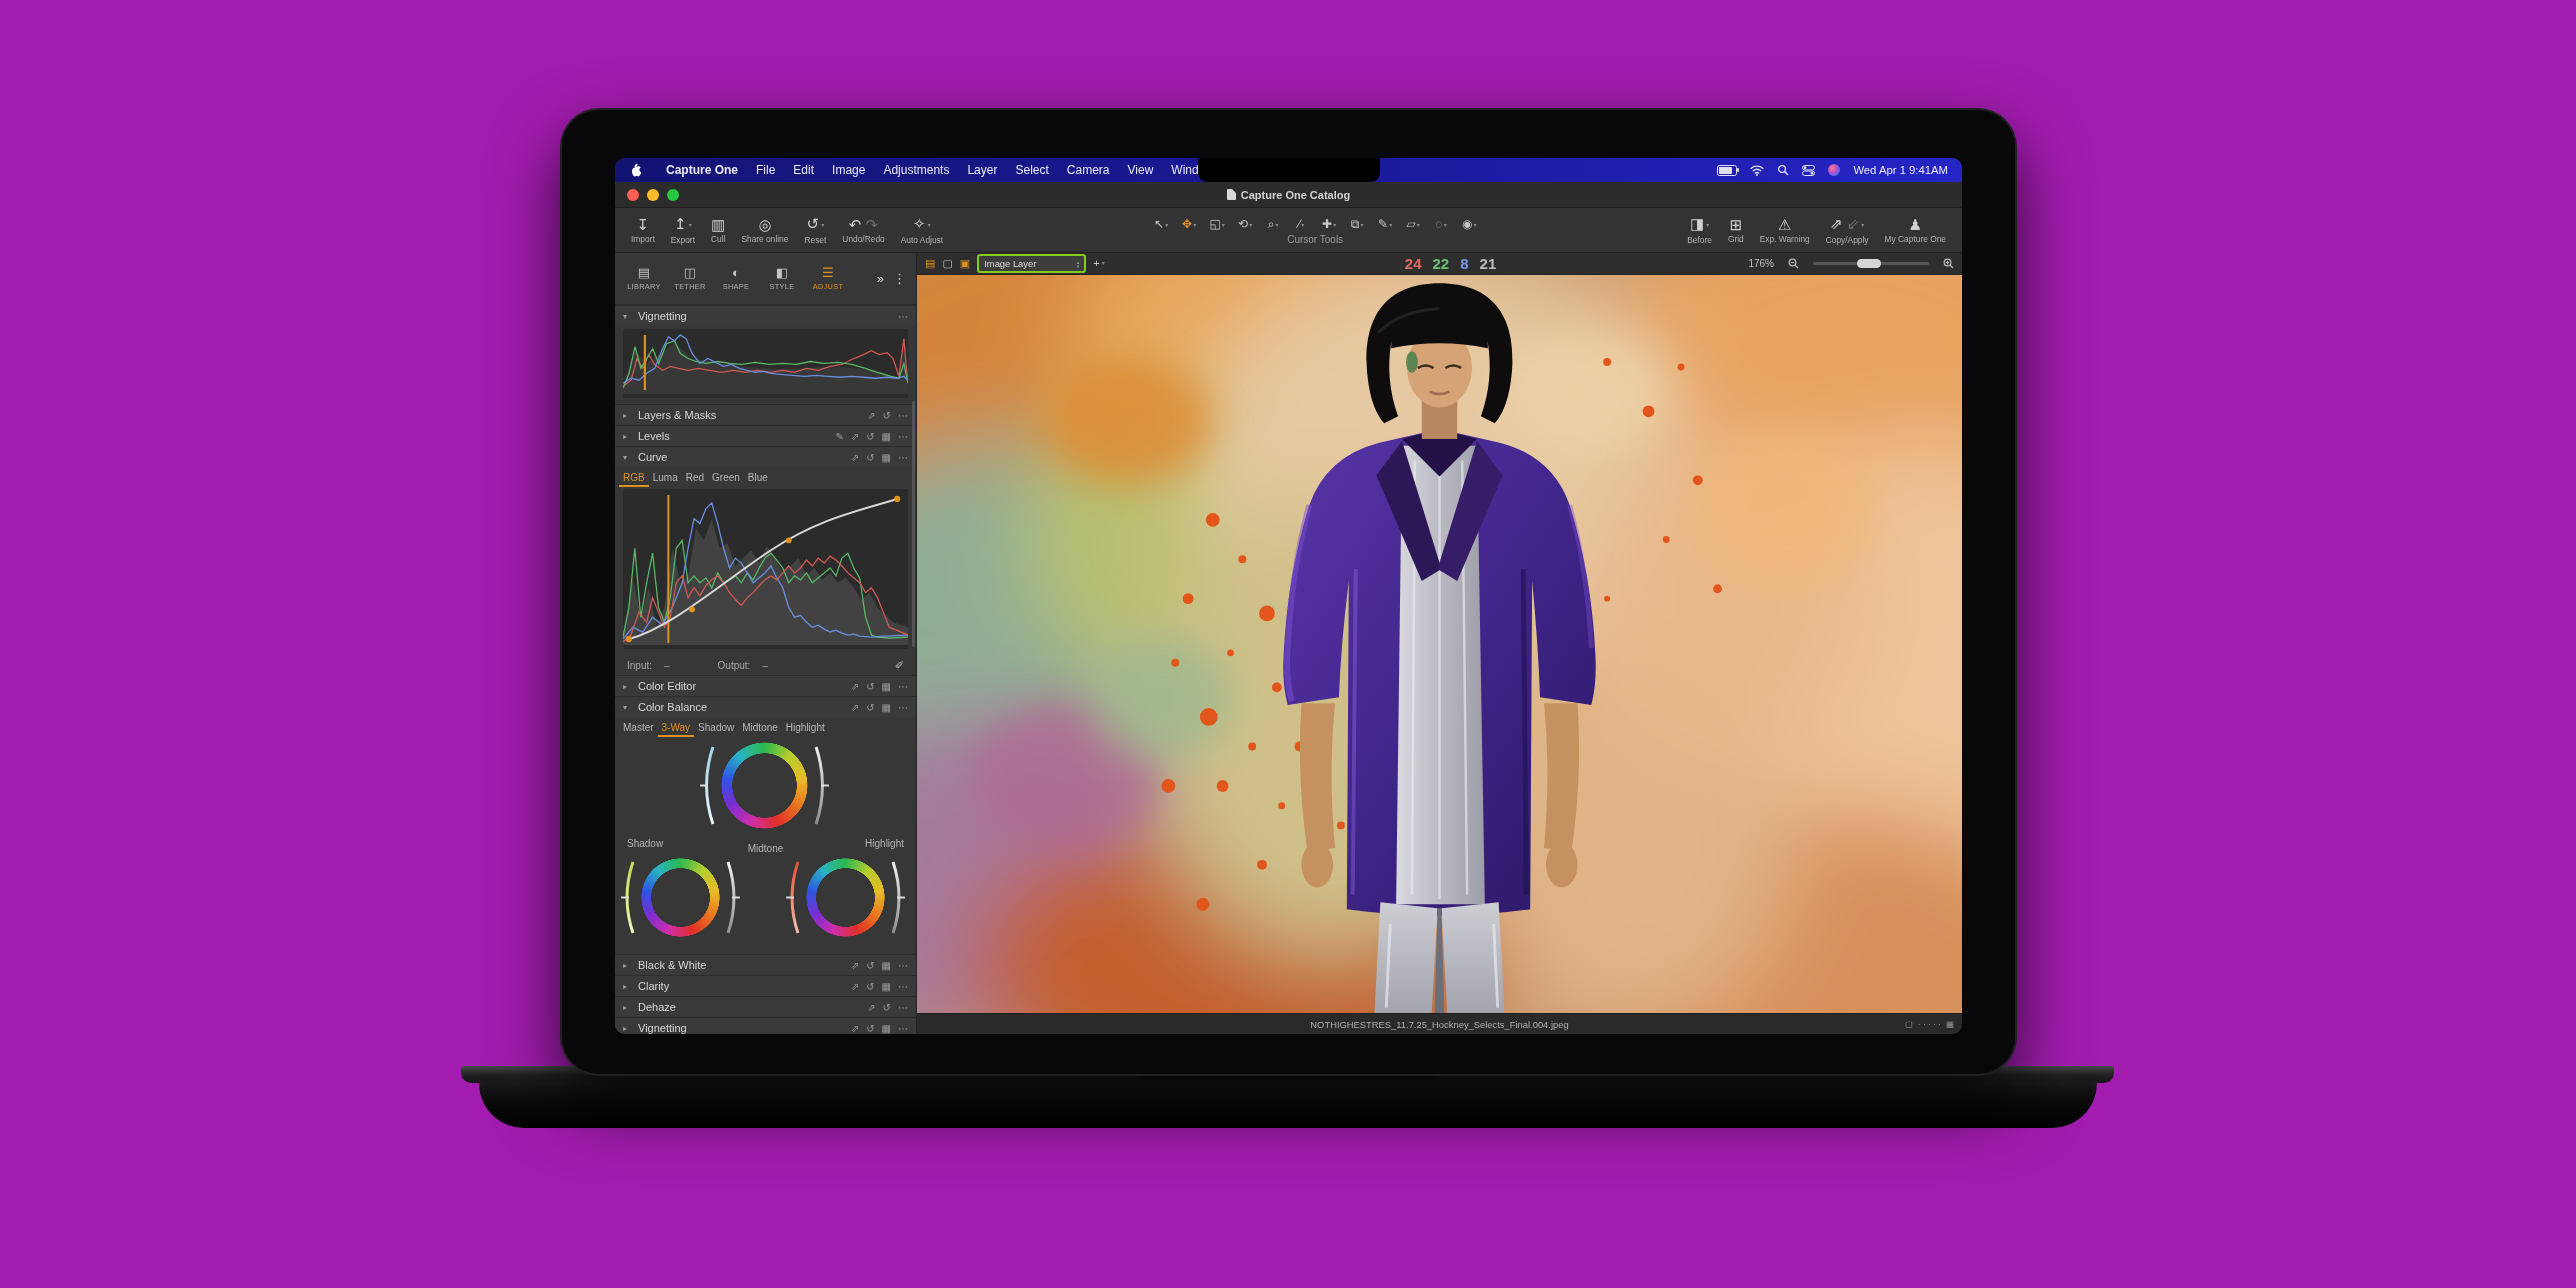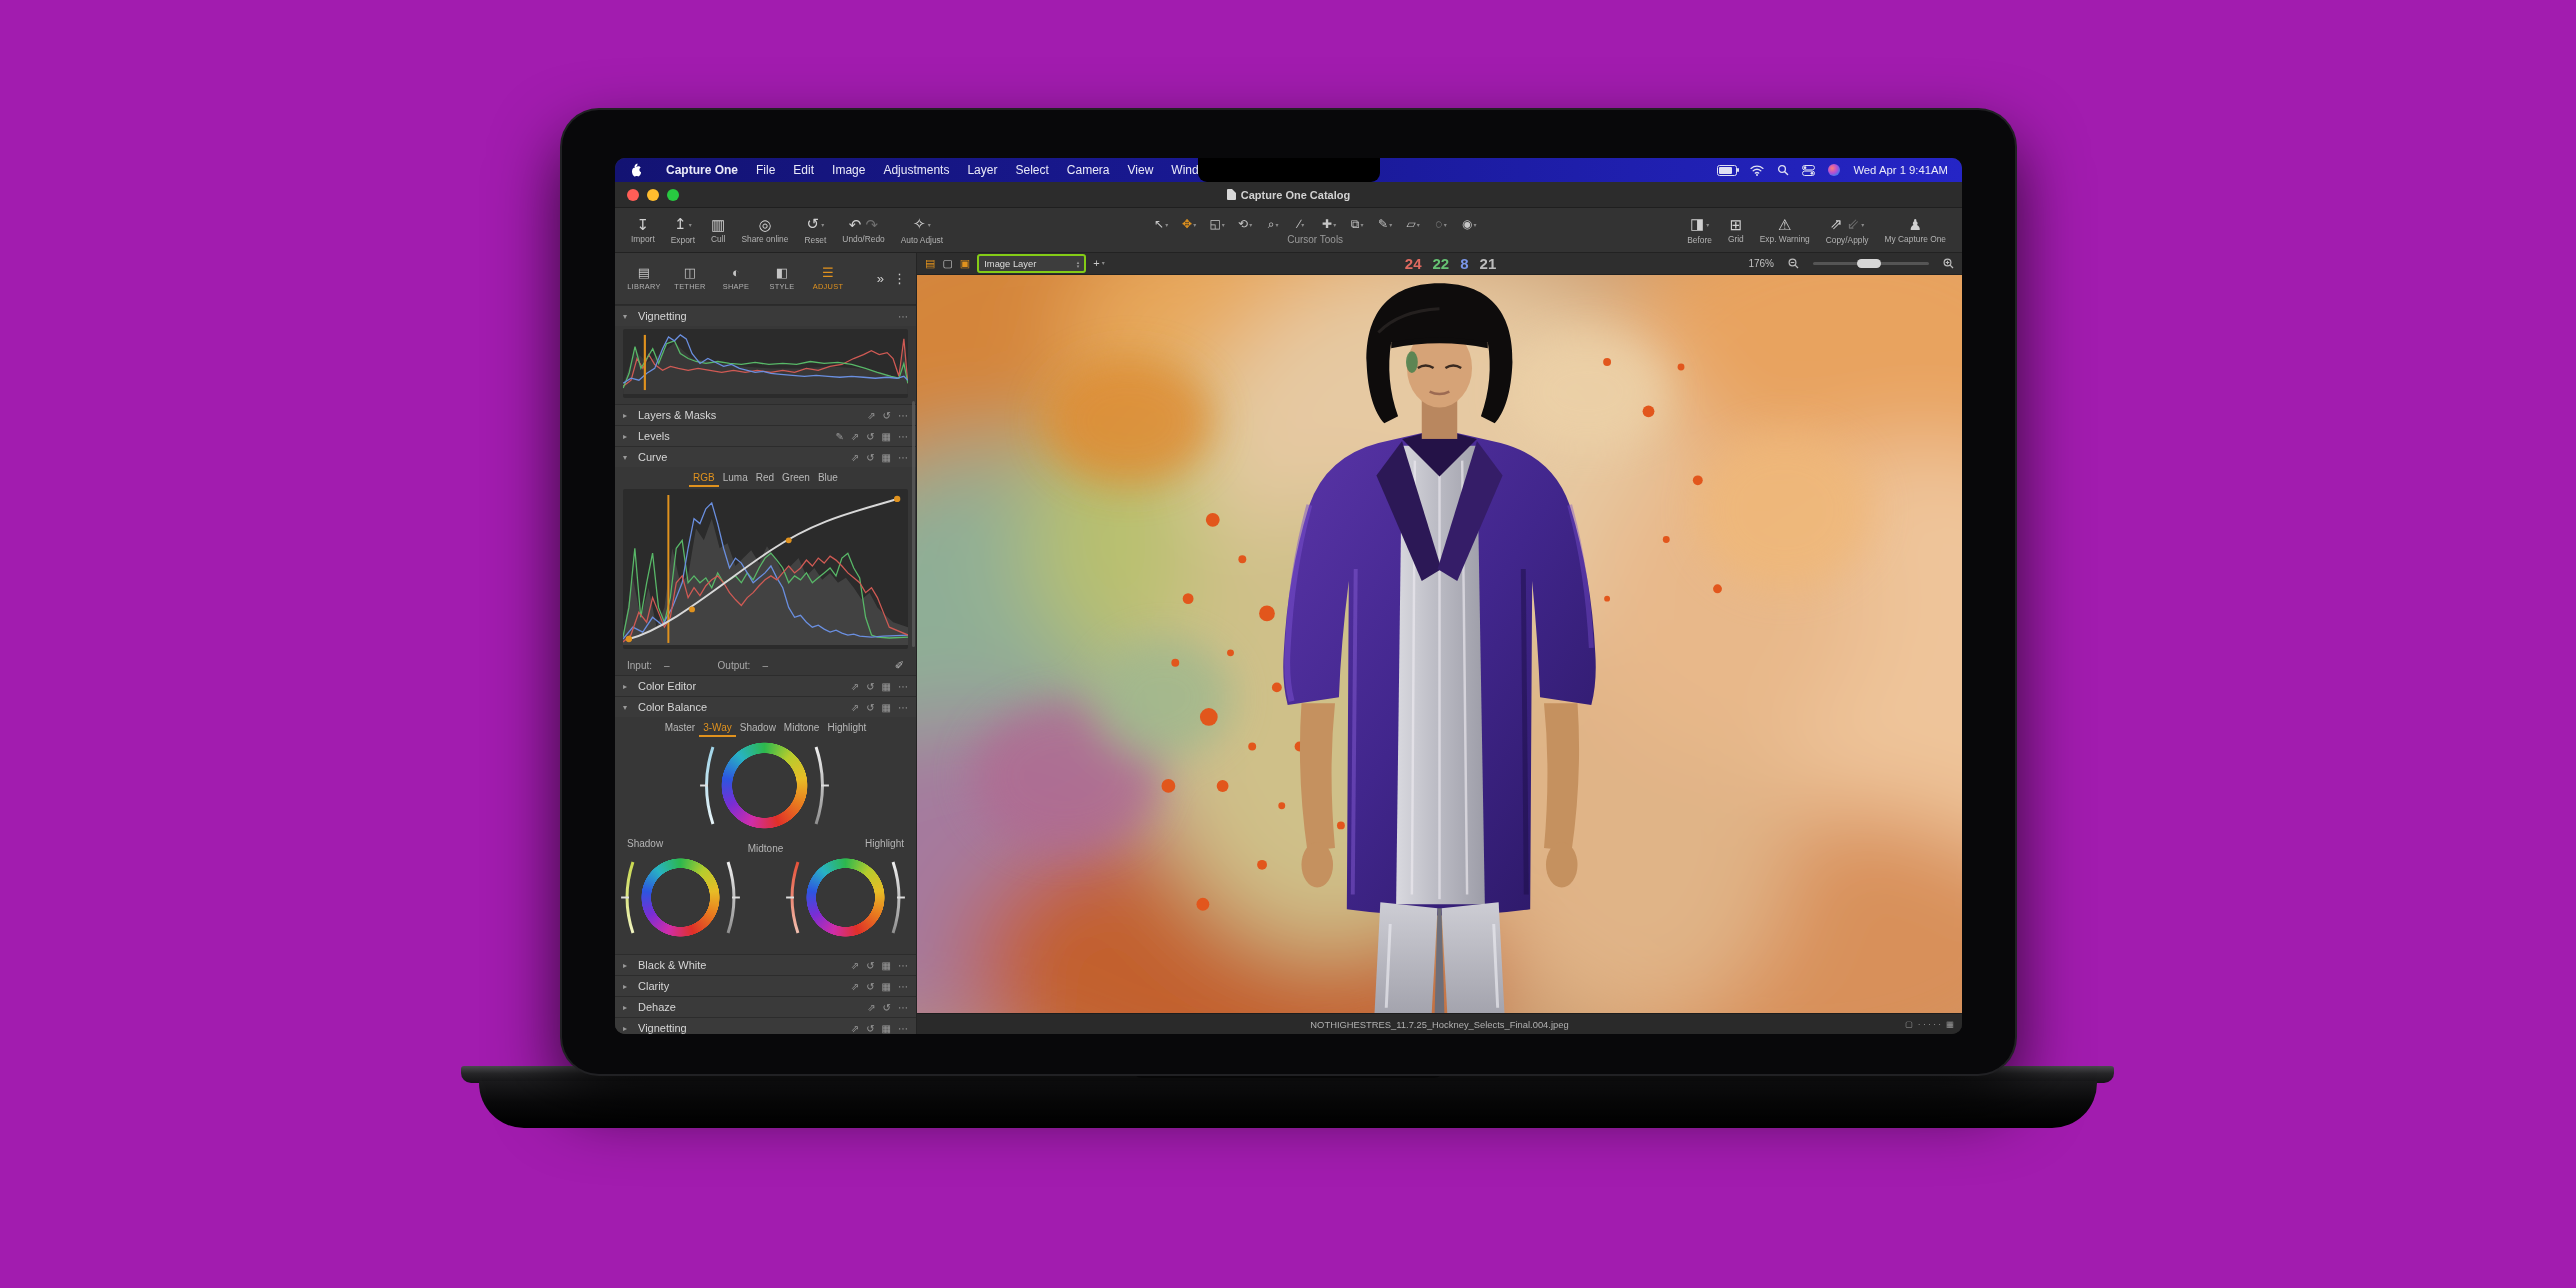--- a/index.html
+++ b/index.html
@@ -79,22 +79,22 @@
   .ttab .ic{font-size:13px;line-height:13px;color:#c4c4c4;}
   .ttab.active,.ttab.active .ic{color:#e0921e;}
   .ttab-extra{margin-left:auto;display:flex;gap:9px;color:#cfcfcf;font-size:13px;align-items:center;padding-right:4px;}
 
   .sections{flex:1;overflow:hidden;}
   .sec-header{height:20px;display:flex;align-items:center;gap:6px;padding:0 8px;
               background:#3a3a3a;border-top:1px solid #2c2c2c;font-size:11px;color:#d6d6d6;}
   .disc{font-size:8px;color:#9a9a9a;width:9px;}
   .hdr-icons{margin-left:auto;display:flex;gap:7px;color:#9a9a9a;font-size:10px;}
   .chart-wrap{margin:3px 8px 6px;background:#2b2b2b;border-radius:2px;}
-  .panel-tabs{height:22px;display:flex;align-items:center;justify-content:center;
-              padding:0 28px;font-size:10px;color:#b8b8b8;}
+  .panel-tabs{height:22px;display:flex;align-items:center;justify-content:flex-start;
+              padding:0 4px;font-size:10px;color:#b8b8b8;}
   .ptab{padding:3px 4px 2px;border-bottom:2px solid transparent;}
   .ptab.active{color:#e0921e;border-bottom-color:#e0921e;}
   .io-row{height:20px;display:flex;align-items:center;gap:12px;padding:0 12px;font-size:10px;color:#a8a8a8;}
   .io-row .picker{margin-left:auto;color:#c0c0c0;font-size:11px;}
 
   
   .wheels{position:relative;height:215px;}
   .wheel{position:absolute;display:flex;align-items:center;gap:3px;}
   .ring{border-radius:50%;position:relative;
         background:conic-gradient(from 0deg,#2db84e,#b5cc2d,#e8bc26,#e8781f,#e03028,#cf2daa,#7a2dd4,#2d55e0,#28b2c4,#2db84e);

